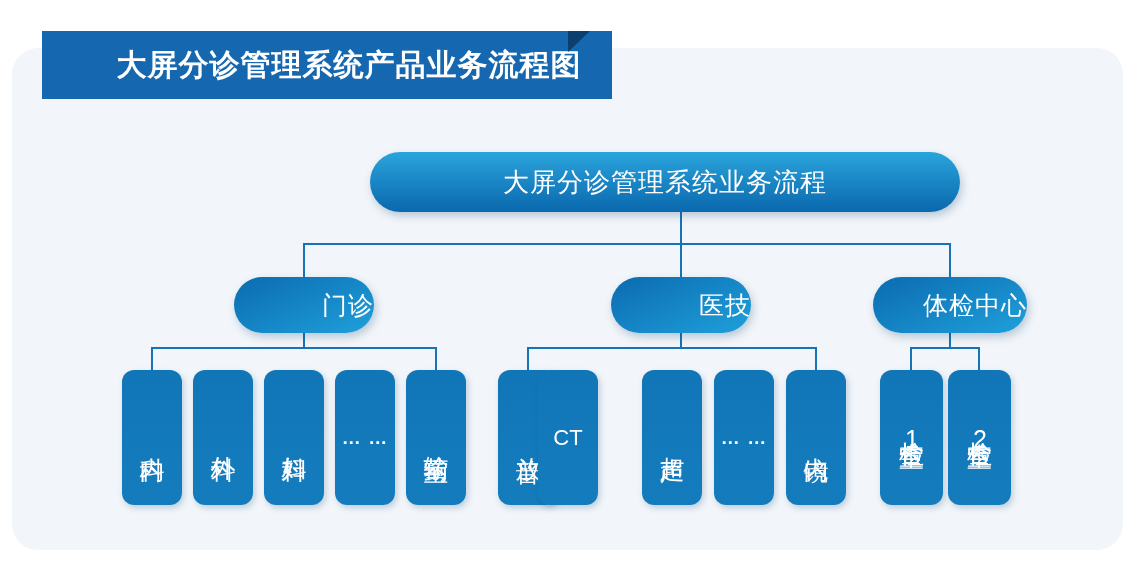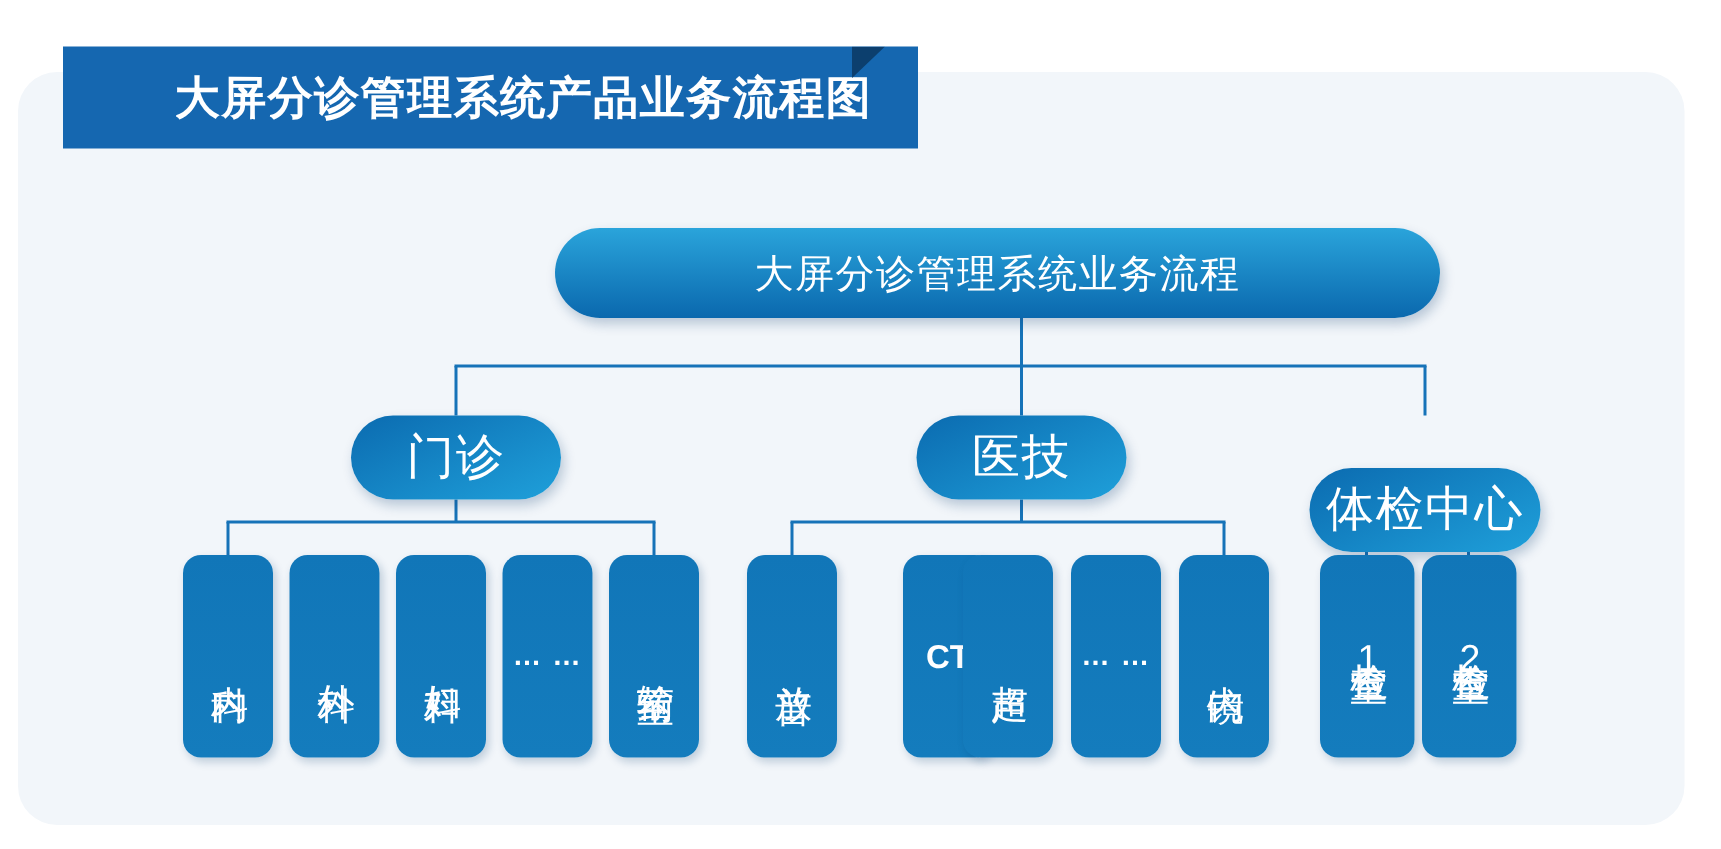--- a/index.html
+++ b/index.html
@@ -11,25 +11,25 @@
             background:#1567b0; color:#ffffff; font-weight:bold; font-size:30px;
             letter-spacing:1px; display:flex; align-items:center; justify-content:center;padding-left:44px; }
   .fold { position:absolute; left:568px; top:31px; width:22px; height:21px;
           background:#0c3f6e; clip-path:polygon(0 0,100% 0,0 100%); }
   .node-root { position:absolute; left:370px; top:152px; width:590px; height:60px;
                border-radius:30px; background:linear-gradient(180deg,#2aa4db 0%,#0a68ae 100%);
                color:#ffffff; font-size:26px; display:flex; align-items:center; justify-content:center;
                box-shadow:2px 4px 8px rgba(10,60,110,.25); letter-spacing:1px;text-align:right; }
   .pill { position:absolute; top:277px; height:56px; border-radius:28px;
           background:linear-gradient(155deg,#0b6bb0 0%,#1fa0da 100%);
-          color:#ffffff; font-size:32px; display:flex; align-items:center; justify-content:center;
+          color:#ffffff; font-size:25px; display:flex; align-items:center; justify-content:flex-end;
           box-shadow:2px 4px 8px rgba(10,60,110,.25); letter-spacing:1px; }
   .pill-1 { left:234px; width:140px; }
   .pill-2 { left:611px; width:140px; }
-  .pill-3 { left:873px; width:154px;margin-top:35px; }
+  .pill-3 { left:873px; width:154px; }
   .leaf { position:absolute; top:370px; width:60px; height:135px; border-radius:12px;
           background:linear-gradient(180deg,#1176b8 0%,#147cbd 100%); color:#ffffff;
           display:flex; align-items:center; justify-content:center; font-size:25px;
           box-shadow:2px 3px 6px rgba(10,60,110,.22); }
   .leaf-w { width:63px; }
   .leaf .v { writing-mode:vertical-rl; text-orientation:upright; line-height:1.08; letter-spacing:1px; }
   .leaf .h { font-size:22px; letter-spacing:0; }
   .leaf .dots { font-size:19px; font-weight:bold; letter-spacing:1px; }
   .line { position:absolute; background:#1673b8; }
 </style>
@@ -92,21 +92,21 @@
   <div class="leaf" style="left:335px;">
     <span class="h dots">… …</span>
   </div>
   <div class="leaf" style="left:406px;">
     <span class="v">输药室</span>
   </div>
 
   <div class="leaf" style="left:498px;">
     <span class="v">普放</span>
   </div>
-  <div class="leaf" style="left:602px;font-weight:bold;">
+  <div class="leaf" style="left:538px;">
     <span class="h">CT</span>
   </div>
   <div class="leaf" style="left:642px;">
     <span class="v">超声</span>
   </div>
   <div class="leaf" style="left:714px;">
     <span class="h dots">… …</span>
   </div>
   <div class="leaf" style="left:786px;">
     <span class="v">内镜</span>

